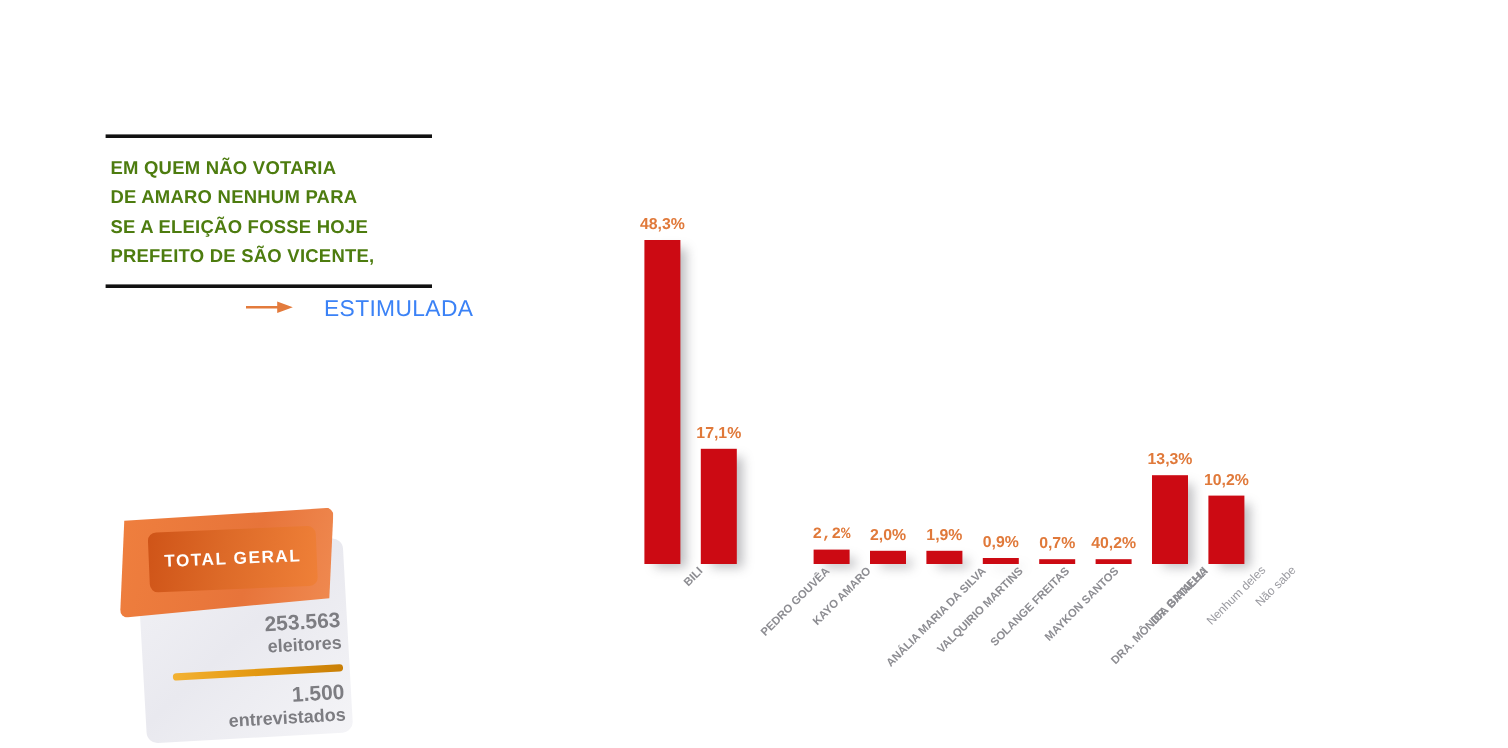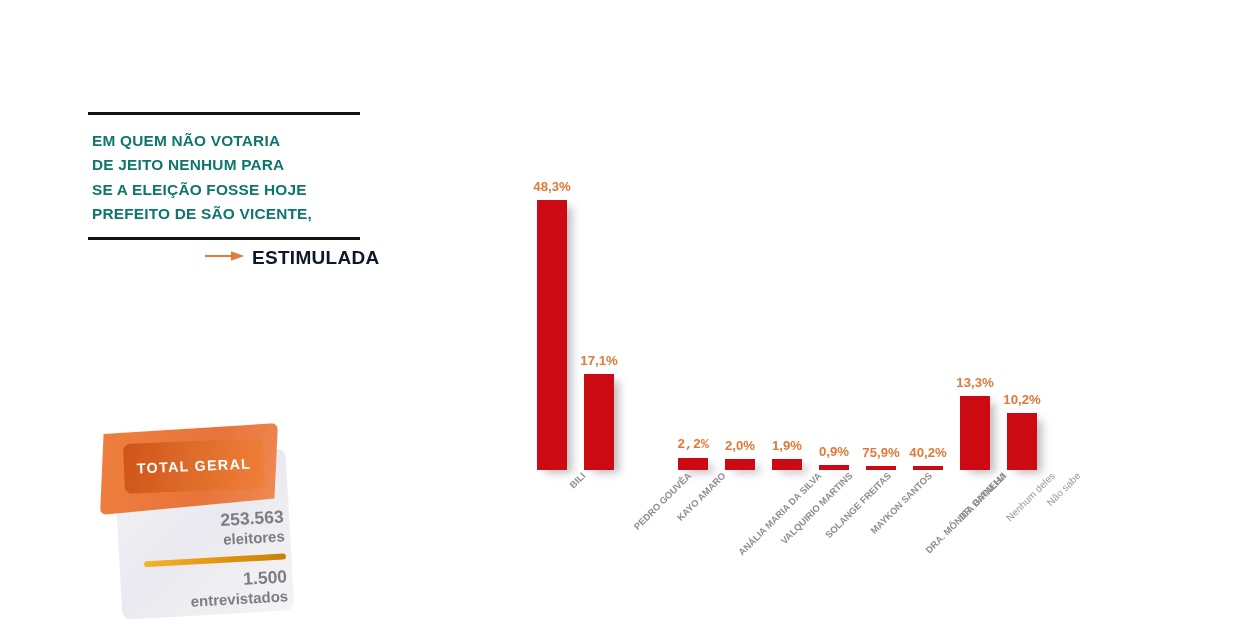--- a/index.html
+++ b/index.html
@@ -14,33 +14,34 @@
   
   .title-block { position: absolute; left: 88px; top: 112px; width: 272px; }
   .rule-top { width: 272px; height: 3px; background: #111; }
   .rule-bottom { width: 272px; height: 3px; background: #111; margin-top: 5px; }
   .title-text {
     padding: 14px 0 6px 4px;
     font-size: 15.4px;
     font-weight: bold;
     line-height: 1.58;
     letter-spacing: 0.2px;
-    color: #0f766e;
+    color: #4d7c0f;
   }
   .title-text div { white-space: nowrap; }
 
   
   .stim-row {
     position: absolute; left: 205px; top: 247px;
     display: flex; align-items: center; gap: 7px;
   }
   .stim-arrow { display: block; }
   .stim-label {
-    font-size: 19px; font-weight: bold; color: #0f172a;
+    font-size: 19px; font-weight: normal; color: #3b82f6;
     letter-spacing: 0.3px;
+    margin-left: 18px;
   }
 
   
   .card { position: absolute; left: 100px; top: 423px; width: 215px; height: 195px; }
   .card-gray {
     position: absolute; left: 18px; top: 30px;
     width: 172px; height: 162px;
     border-radius: 9px;
     background: linear-gradient(140deg,#f2f2f6 0%,#e9e9ef 48%,#f4f4f7 100%);
     transform: rotate(-3.2deg);
@@ -108,21 +109,21 @@
 </style>
 </head>
 <body>
 
 <div class="page">
 
   <div class="title-block">
     <div class="rule-top"></div>
     <div class="title-text">
       <div>EM QUEM NÃO VOTARIA</div>
-      <div>DE JEITO NENHUM PARA</div>
+      <div>DE AMARO NENHUM PARA</div>
       <div>SE A ELEIÇÃO FOSSE HOJE</div>
       <div>PREFEITO DE SÃO VICENTE,</div>
     </div>
     <div class="rule-bottom"></div>
   </div>
 
   <div class="stim-row">
     <span class="stim-arrow">
       <svg width="40" height="14" viewBox="0 0 40 14">
         <path d="M0 6 H26 V2.2 L39 7 L26 11.8 V8 H0 Z" fill="#e37b3c"></path>
@@ -168,21 +169,21 @@
         <div class="bar-wrap" style="left: 267px; width: 30px; height: 316px;">
           <div class="bar" style="height: 10.621px;"></div>
           <div class="bar-val" style="bottom: 16.621px;">1,9%</div>
         </div>
         <div class="bar-wrap" style="left: 314px; width: 30px; height: 316px;">
           <div class="bar" style="height: 5.031px;"></div>
           <div class="bar-val" style="bottom: 11.031px;">0,9%</div>
         </div>
         <div class="bar-wrap" style="left: 361px; width: 30px; height: 316px;">
           <div class="bar" style="height: 4px;"></div>
-          <div class="bar-val" style="bottom: 10px;">75,9%</div>
+          <div class="bar-val" style="bottom: 10px;">0,7%</div>
         </div>
         <div class="bar-wrap" style="left: 408px; width: 30px; height: 316px;">
           <div class="bar" style="height: 4px;"></div>
           <div class="bar-val" style="bottom: 10px;">40,2%</div>
         </div>
         <div class="bar-wrap" style="left: 455px; width: 30px; height: 316px;">
           <div class="bar" style="height: 74.347px;"></div>
           <div class="bar-val" style="bottom: 80.347px;">13,3%</div>
         </div>
         <div class="bar-wrap" style="left: 502px; width: 30px; height: 316px;">

